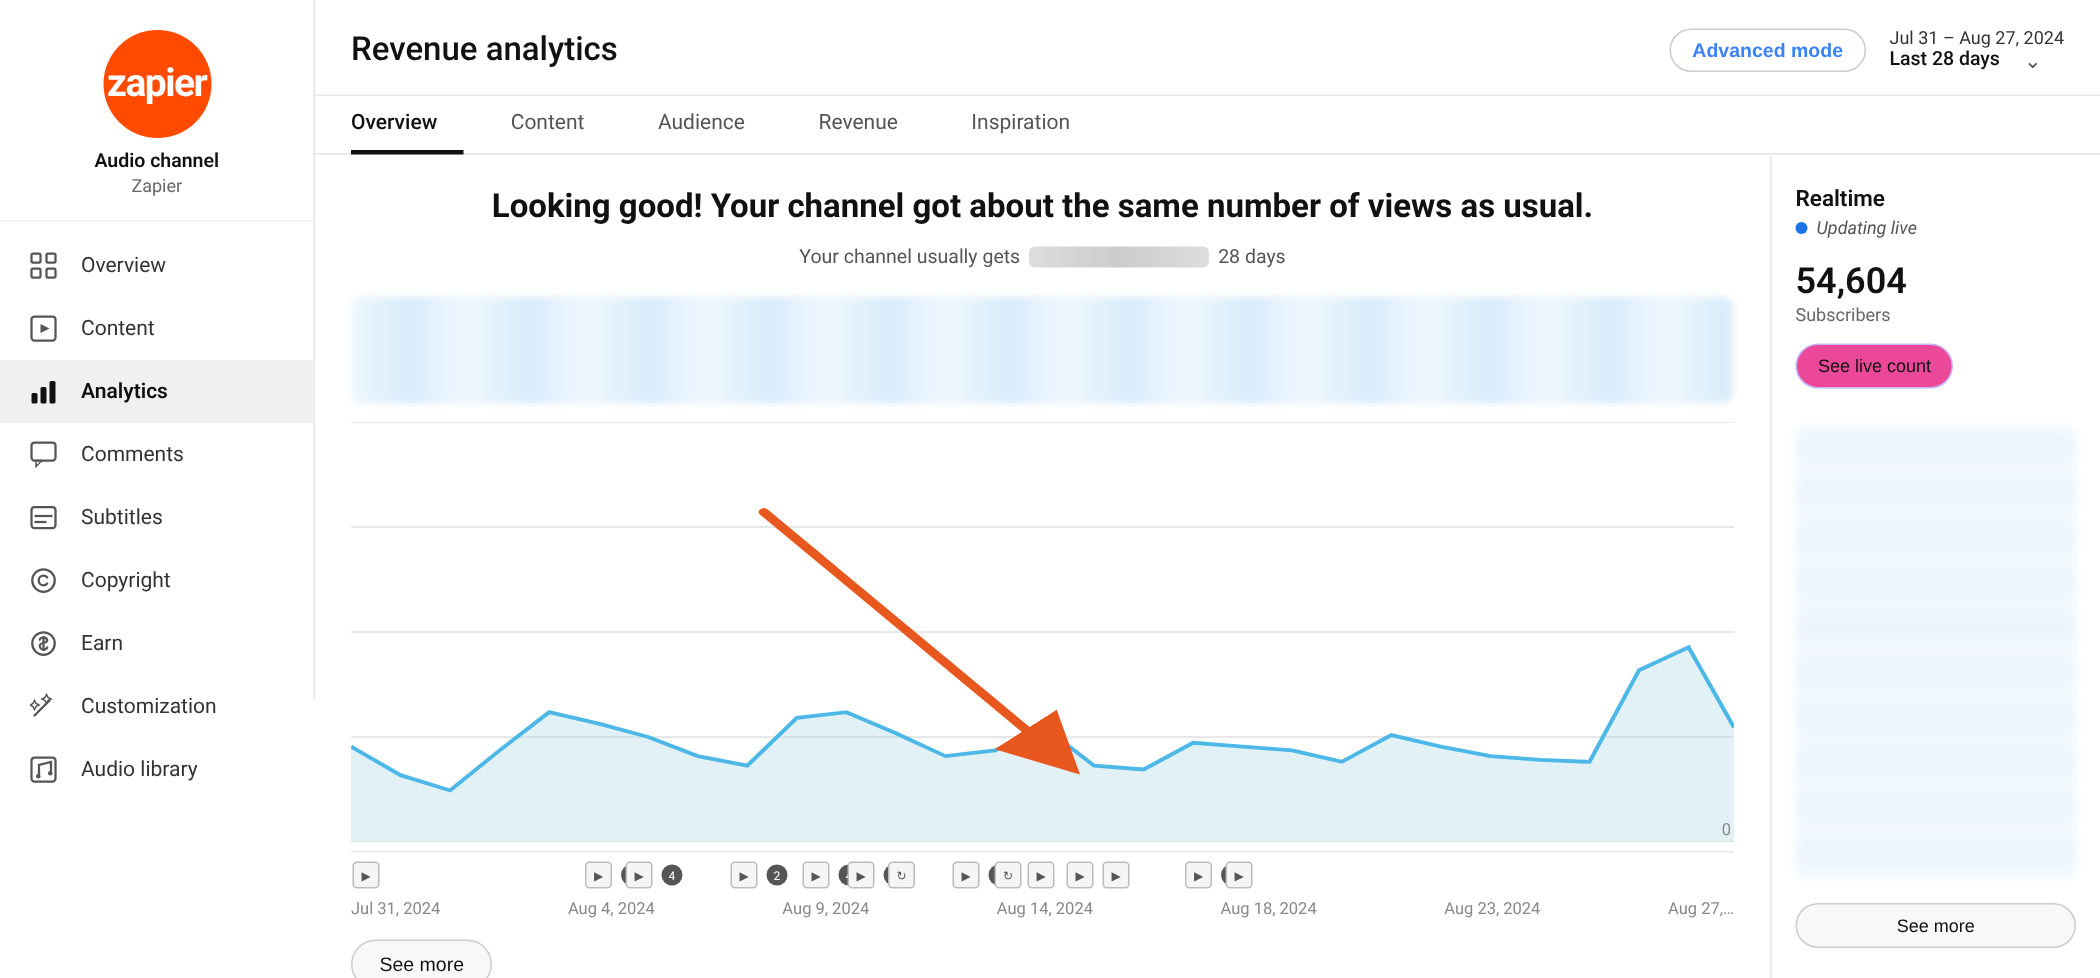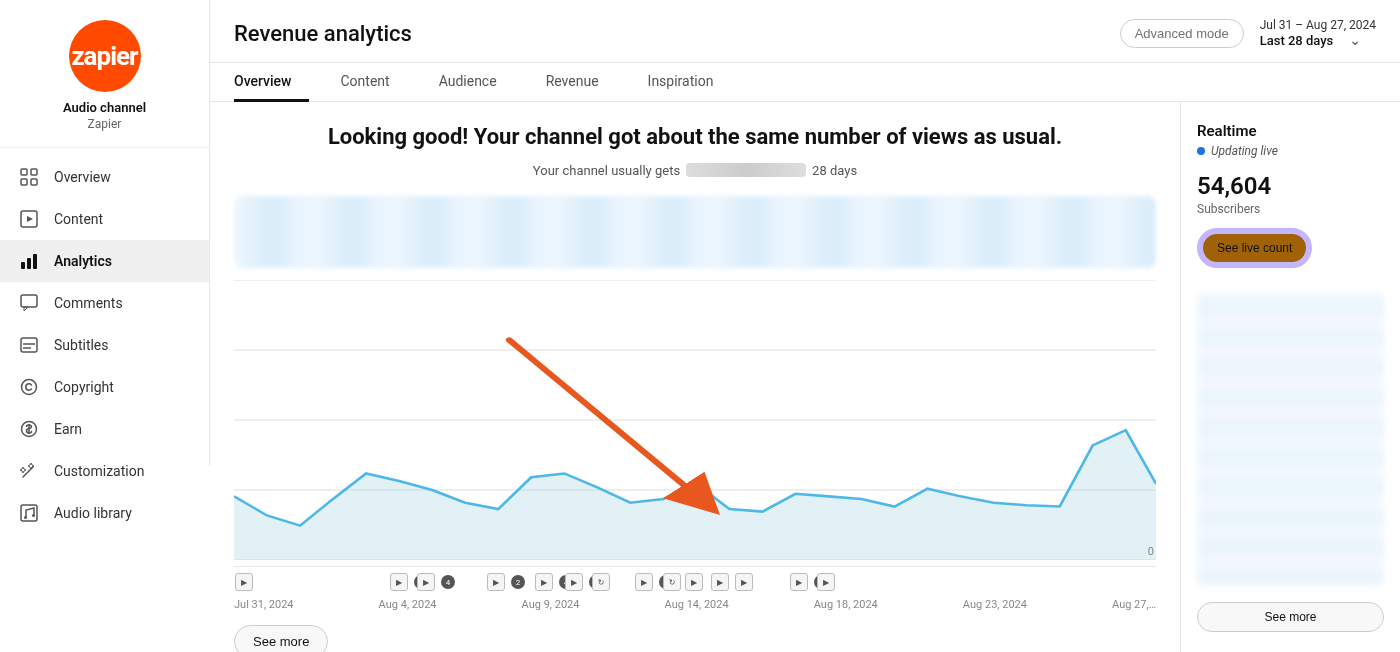--- a/index.html
+++ b/index.html
@@ -52,26 +52,26 @@
     .main-header {
       display: flex; align-items: center; justify-content: space-between;
       padding: 18px 24px 0;
       border-bottom: 1px solid #e5e5e5;
       padding-bottom: 0;
     }
     .page-title { font-size: 22px; font-weight: 500; color: #111; margin-bottom: 14px; }
     .header-right { display: flex; align-items: center; gap: 16px; margin-bottom: 14px; }
     .advanced-mode-btn {
       border: 1px solid #ccc; background: #fff; padding: 6px 14px;
-      border-radius: 20px; font-size: 13px; cursor: pointer; color: #737373;
-      font-weight: 400; white-space: nowrap;
+      border-radius: 20px; font-size: 13px; cursor: pointer; color: #3b82f6;
+      font-weight: 700; white-space: nowrap;
     }
     .date-range { text-align: right; cursor: pointer; }
     .date-range-top { font-size: 12px; color: #333; }
-    .date-range-bottom { font-size: 13px; font-weight: 500; color: #111; display: flex; align-items: center; gap: 16px; }
+    .date-range-bottom { font-size: 13px; font-weight: 500; color: #111; display: flex; gap: 16px; }
 
     
     .tabs { display: flex; gap: 13px; padding: 0 24px; border-bottom: 1px solid #e5e5e5; }
     .tab {
       padding: 10px 18px; font-size: 14px; cursor: pointer; color: #555;
       border-bottom: 3px solid transparent; margin-bottom: -1px;
     }
     .tab.active { color: #111; border-bottom: 3px solid #111; font-weight: 500; }
     .tab:first-child { padding-left: 0; }
 
@@ -142,21 +142,21 @@
       width: 220px; min-width: 220px; border-left: 1px solid #e5e5e5;
       padding: 20px 16px; display: flex; flex-direction: column; gap: 16px;
     }
     .realtime-section {}
     .realtime-title { font-size: 15px; font-weight: 600; color: #111; }
     .updating-live { display: flex; align-items: center; gap: 6px; font-size: 12px; color: #555; margin-top: 4px; font-style: italic; }
     .live-dot { width: 8px; height: 8px; border-radius: 50%; background: #1a73e8; }
     .subscribers-count { font-size: 24px; font-weight: 600; color: #111; margin-top: 14px; }
     .subscribers-label { font-size: 12px; color: #666; margin-top: 2px; }
     .see-live-btn {
-      border: 6px solid #c4b5fd; background: #a16207; padding: 7px 14px;
+      border: 1px solid #c4b5fd; background: #ec4899; padding: 7px 14px;
       border-radius: 20px; font-size: 12px; cursor: pointer; color: #111;
       margin-top: 12px; display: inline-block; white-space: nowrap;
     }
 
     .right-blurred {
       flex: 1; margin-top: 8px;
       background: repeating-linear-gradient(
         180deg, #eaf4fd 0px, #d4eaf9 15px, #e8f4fd 30px
       );
       border-radius: 6px; opacity: 0.5; filter: blur(3px);

